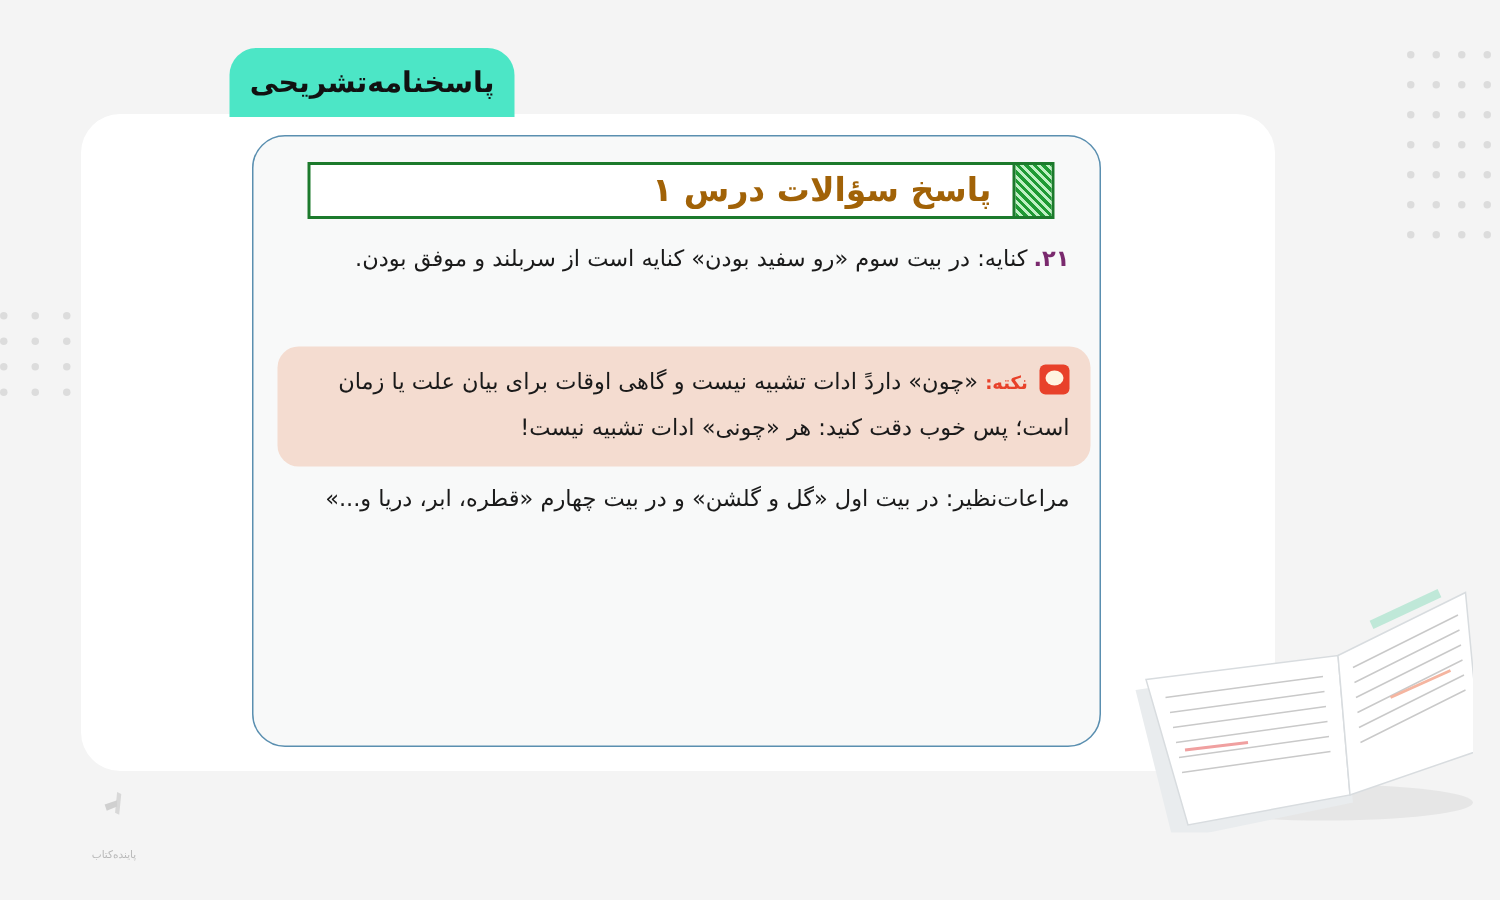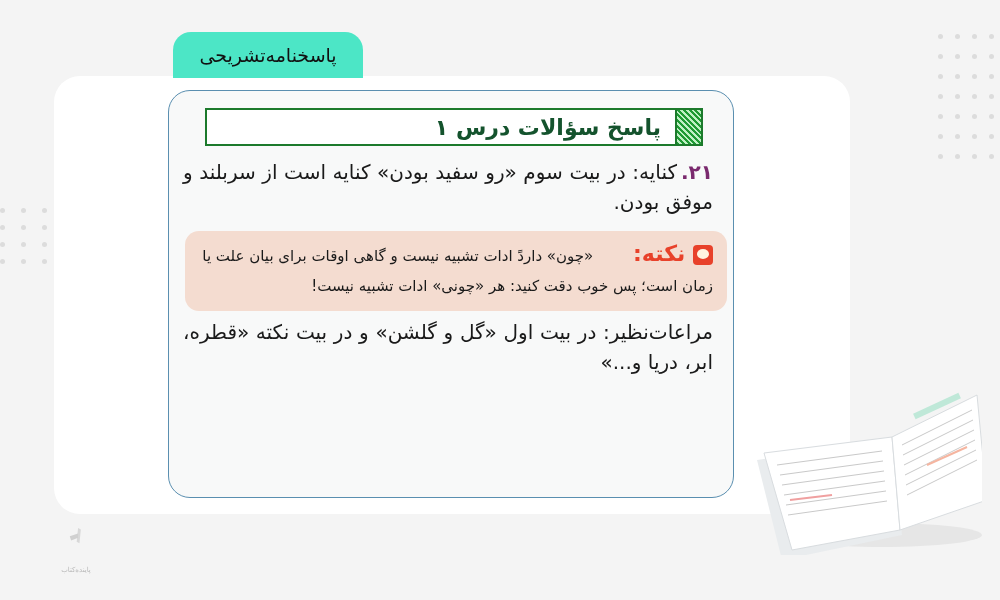--- a/index.html
+++ b/index.html
@@ -21,21 +21,21 @@
   .dots-left {
     left: 0px; top: 208px;
     grid-template-columns: repeat(3, 5px);
     column-gap: 16px; row-gap: 12px;
   }
   .tab-badge {
     position: absolute; left: 153px; top: 32px; width: 190px; height: 46px;
     background: #4ce6c6; border-radius: 18px 18px 0 0;
     display: flex; align-items: center; justify-content: center;
     direction: rtl;
-    font-size: 19px; font-weight: normal; color: #111; margin-left: 20px;
+    font-size: 19px; font-weight: bold; color: #111;
   }
   .card {
     position: absolute; left: 54px; top: 76px; width: 796px; height: 438px;
     background: #ffffff; border-radius: 26px;
   }
   .page {
     position: absolute; left: 168px; top: 90px; width: 566px; height: 408px;
     background: #f8f9f9; border: 1.5px solid #5a8fb0; border-radius: 22px;
     direction: rtl; overflow: hidden;
   }
@@ -43,42 +43,42 @@
     position: absolute; left: 36px; top: 17px; width: 498px; height: 38px;
     border: 2px solid #1c7a2c; background: #fff;
     display: flex; align-items: center;
   }
   .title-hatch {
     width: 26px; height: 100%;
     background: repeating-linear-gradient(45deg, #1f9a34 0 2px, #bff0c4 2px 4px);
     border-left: 2px solid #1c7a2c;
   }
   .title-text {
-    padding-right: 14px; font-size: 22px; font-weight: bold; color: #14532d;
+    padding-right: 14px; font-size: 22px; font-weight: bold; color: #a16207;
   }
   .body-text {
-    position: absolute; right: 20px; width: 530px; font-size: 20px;
+    position: absolute; right: 20px; width: 530px; font-size: 15px;
     color: #1a1a1a; line-height: 30px; text-align: justify;
   }
   .l1 { top: 66px; }
   .num { color: #7a2a6e; font-weight: bold; margin-left: 4px; }
   .note {
     position: absolute; left: 16px; top: 140px; width: 542px; height: 80px;
     background: #f4dcd0; border-radius: 14px;
     padding: 8px 14px 0 14px; font-size: 15px; line-height: 30px; color: #1a1a1a;
   }
   .note-icon {
     display: inline-block; width: 20px; height: 20px; background: #e8412a;
     border-radius: 4px; vertical-align: -4px; margin-left: 3px; position: relative;
   }
   .note-icon::after {
     content: ""; position: absolute; left: 4px; top: 4px; width: 12px; height: 10px;
     background: #fff4e0; border-radius: 50%;
   }
-  .note-label { color: #e8412a; font-weight: bold; font-size: 22px; margin-left: 35px; }
+  .note-label { color: #e8412a; font-weight: bold; font-size: 12px; }
   .l3 { top: 226px; }
   .book {
     position: absolute; left: 752px; top: 385px; width: 230px; height: 170px;
   }
   .logo {
     position: absolute; left: 56px; top: 528px; width: 40px; height: 46px;
     display: flex; flex-direction: column; align-items: center;
   }
   .logo-text { font-size: 7px; color: #b8b8b8; margin-top: 20px; direction: rtl; }
 </style>
@@ -146,21 +146,21 @@
     <div><span class="num">۲۱.</span><span>کنایه: در بیت سوم «رو سفید بودن» کنایه است از سربلند و موفق بودن.</span></div>
   </div>
 
   <div class="note">
     <span class="note-icon"></span>
     <span class="note-label">نکته:</span>
     <span>«چون» داردً ادات تشبیه نیست و گاهی اوقات برای بیان علت یا زمان است؛ پس خوب دقت کنید: هر «چونی» ادات تشبیه نیست!</span>
   </div>
 
   <div class="body-text l3">
-    <div>مراعات‌نظیر: در بیت اول «گل و گلشن» و در بیت نکته «قطره، ابر، دریا و...»</div>
+    <div>مراعات‌نظیر: در بیت اول «گل و گلشن» و در بیت چهارم «قطره، ابر، دریا و...»</div>
   </div>
 </div>
 
 <svg class="book" viewBox="0 0 230 170">
   <ellipse cx="130" cy="150" rx="100" ry="12" fill="#e6e6e6"></ellipse>
   <polygon points="5,75 140,55 150,150 30,175" fill="#e9ecee"></polygon>
   <polygon points="12,68 140,52 148,145 40,165" fill="#ffffff" stroke="#d8dcdf"></polygon>
   <polygon points="140,52 225,10 235,115 148,145" fill="#ffffff" stroke="#d8dcdf"></polygon>
   <g stroke="#c9c9c9" stroke-width="1">
     <line x1="25" y1="80" x2="130" y2="66"></line>

